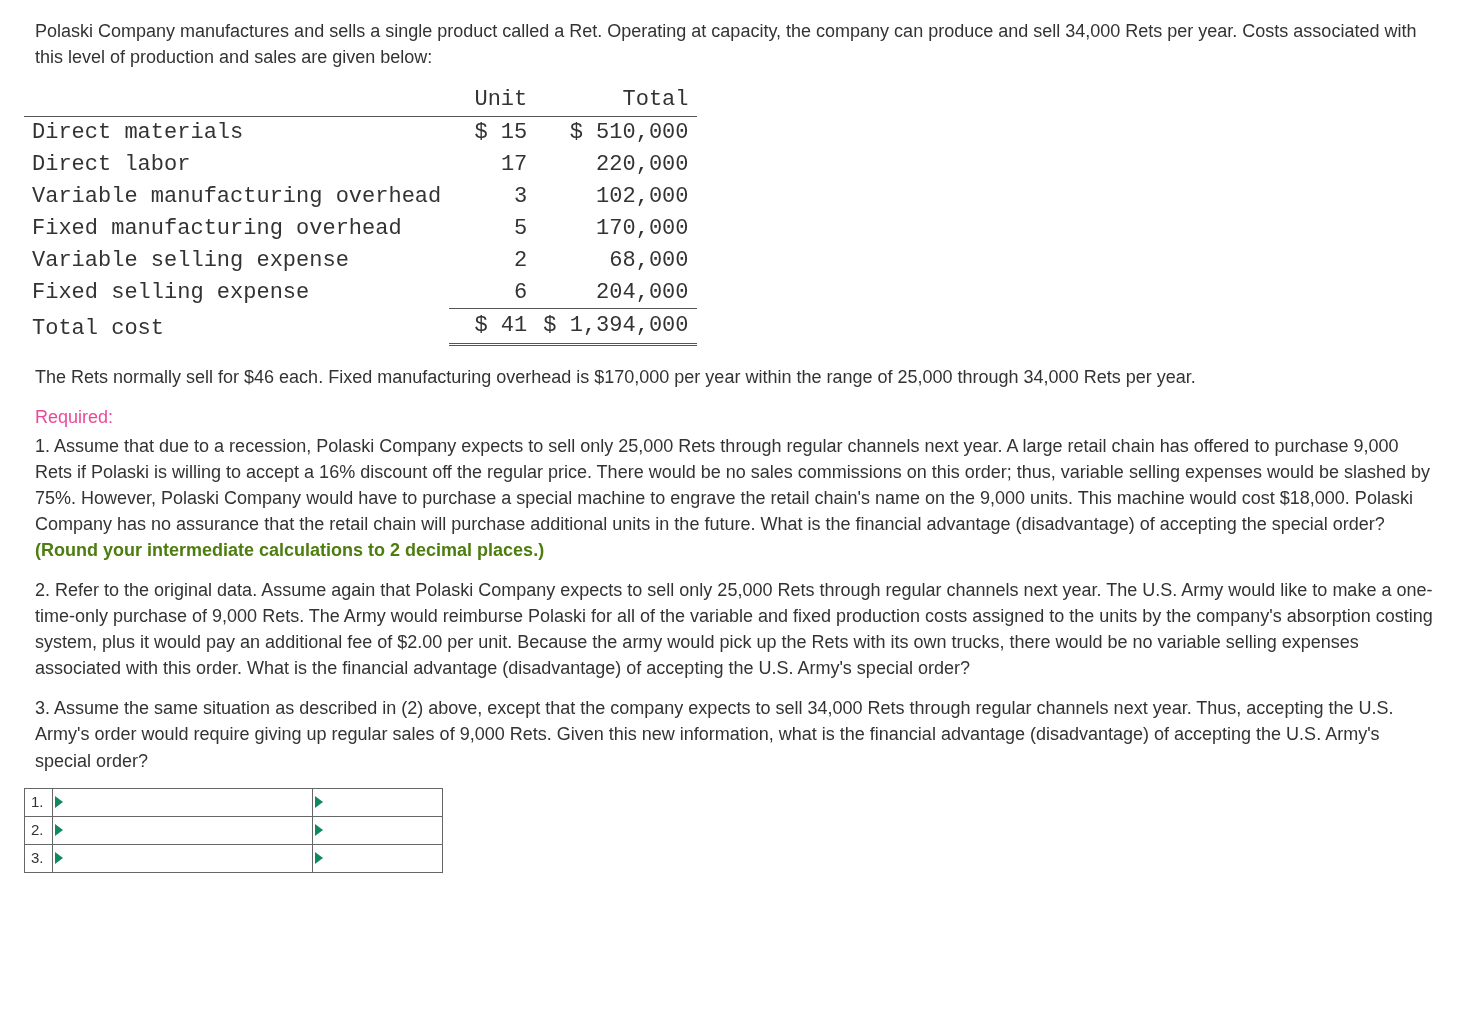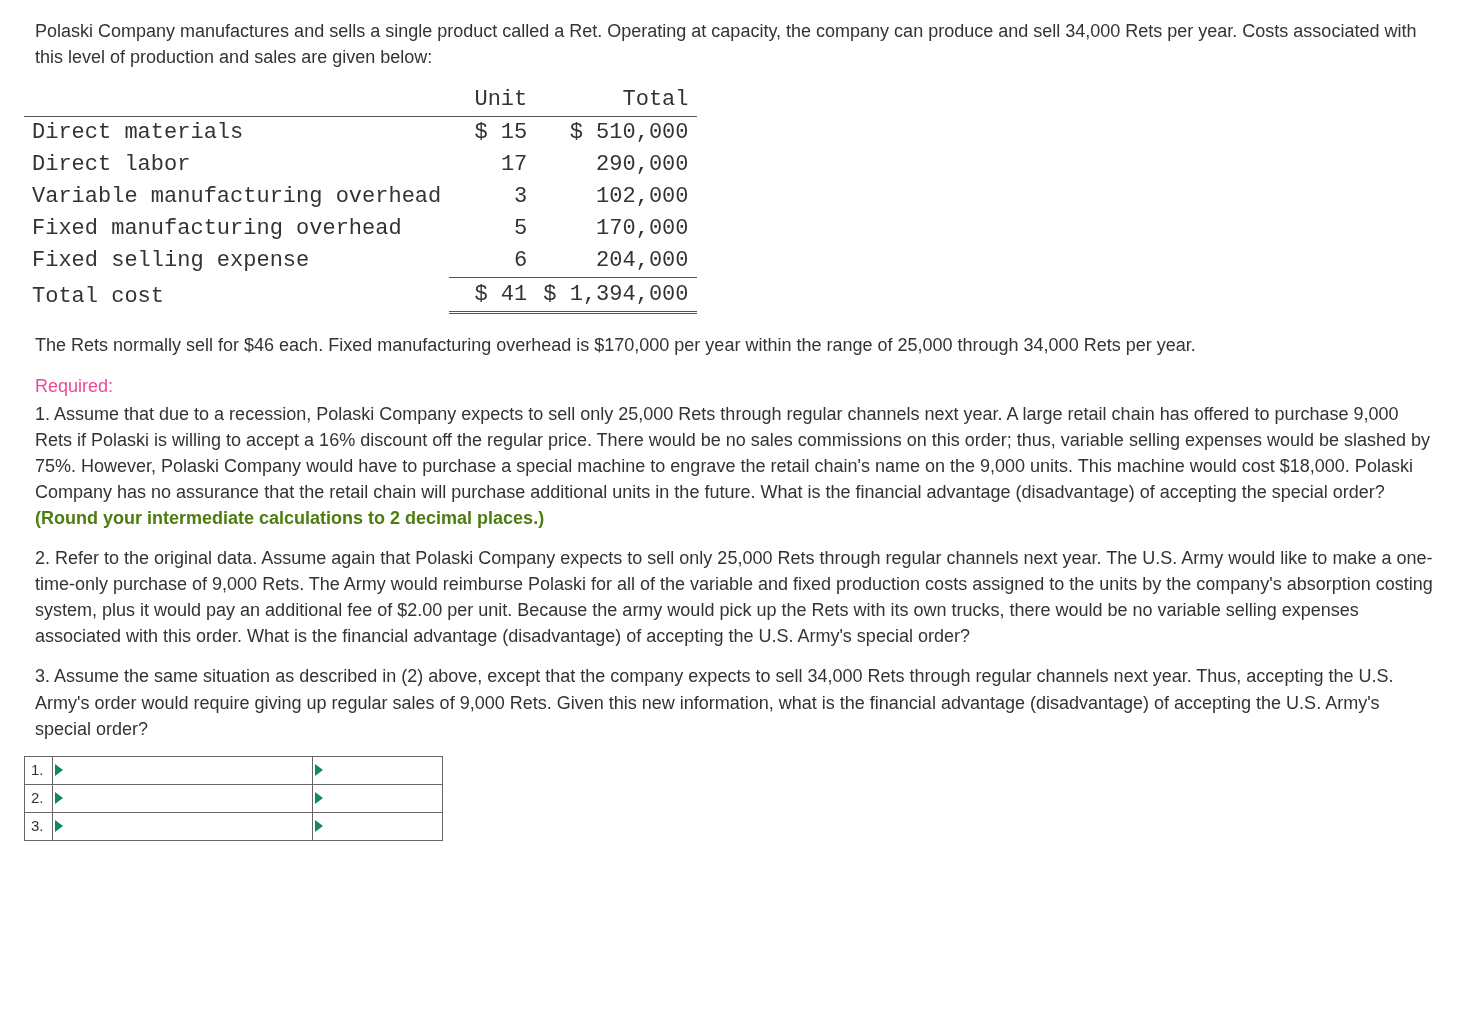--- a/index.html
+++ b/index.html
@@ -63,23 +63,24 @@
 <table class="cost-table">
   <thead>
     <tr>
       <td class="lbl"></td>
       <td class="num">Unit</td>
       <td class="tot">Total</td>
     </tr>
   </thead>
   <tbody>
     <tr><td class="lbl">Direct materials</td><td class="num">$ 15</td><td class="tot">$ 510,000</td></tr>
-    <tr><td class="lbl">Direct labor</td><td class="num">17</td><td class="tot">290,000</td></tr>
+    <tr><td class="lbl">Direct labor</td><td class="num">17</td><td class="tot">220,000</td></tr>
     <tr><td class="lbl">Variable manufacturing overhead</td><td class="num">3</td><td class="tot">102,000</td></tr>
     <tr><td class="lbl">Fixed manufacturing overhead</td><td class="num">5</td><td class="tot">170,000</td></tr>
+    <tr><td class="lbl">Variable selling expense</td><td class="num">2</td><td class="tot">68,000</td></tr>
     <tr><td class="lbl">Fixed selling expense</td><td class="num">6</td><td class="tot">204,000</td></tr>
     <tr class="sum"><td class="lbl">Total cost</td><td class="num">$ 41</td><td class="tot">$ 1,394,000</td></tr>
   </tbody>
 </table>
 
 <p class="para">The Rets normally sell for $46 each. Fixed manufacturing overhead is $170,000 per year within the range of 25,000 through 34,000 Rets per year.</p>
 
 <p class="para bold" style="margin-bottom:2px">Required:</p>
 
 <p class="para">

